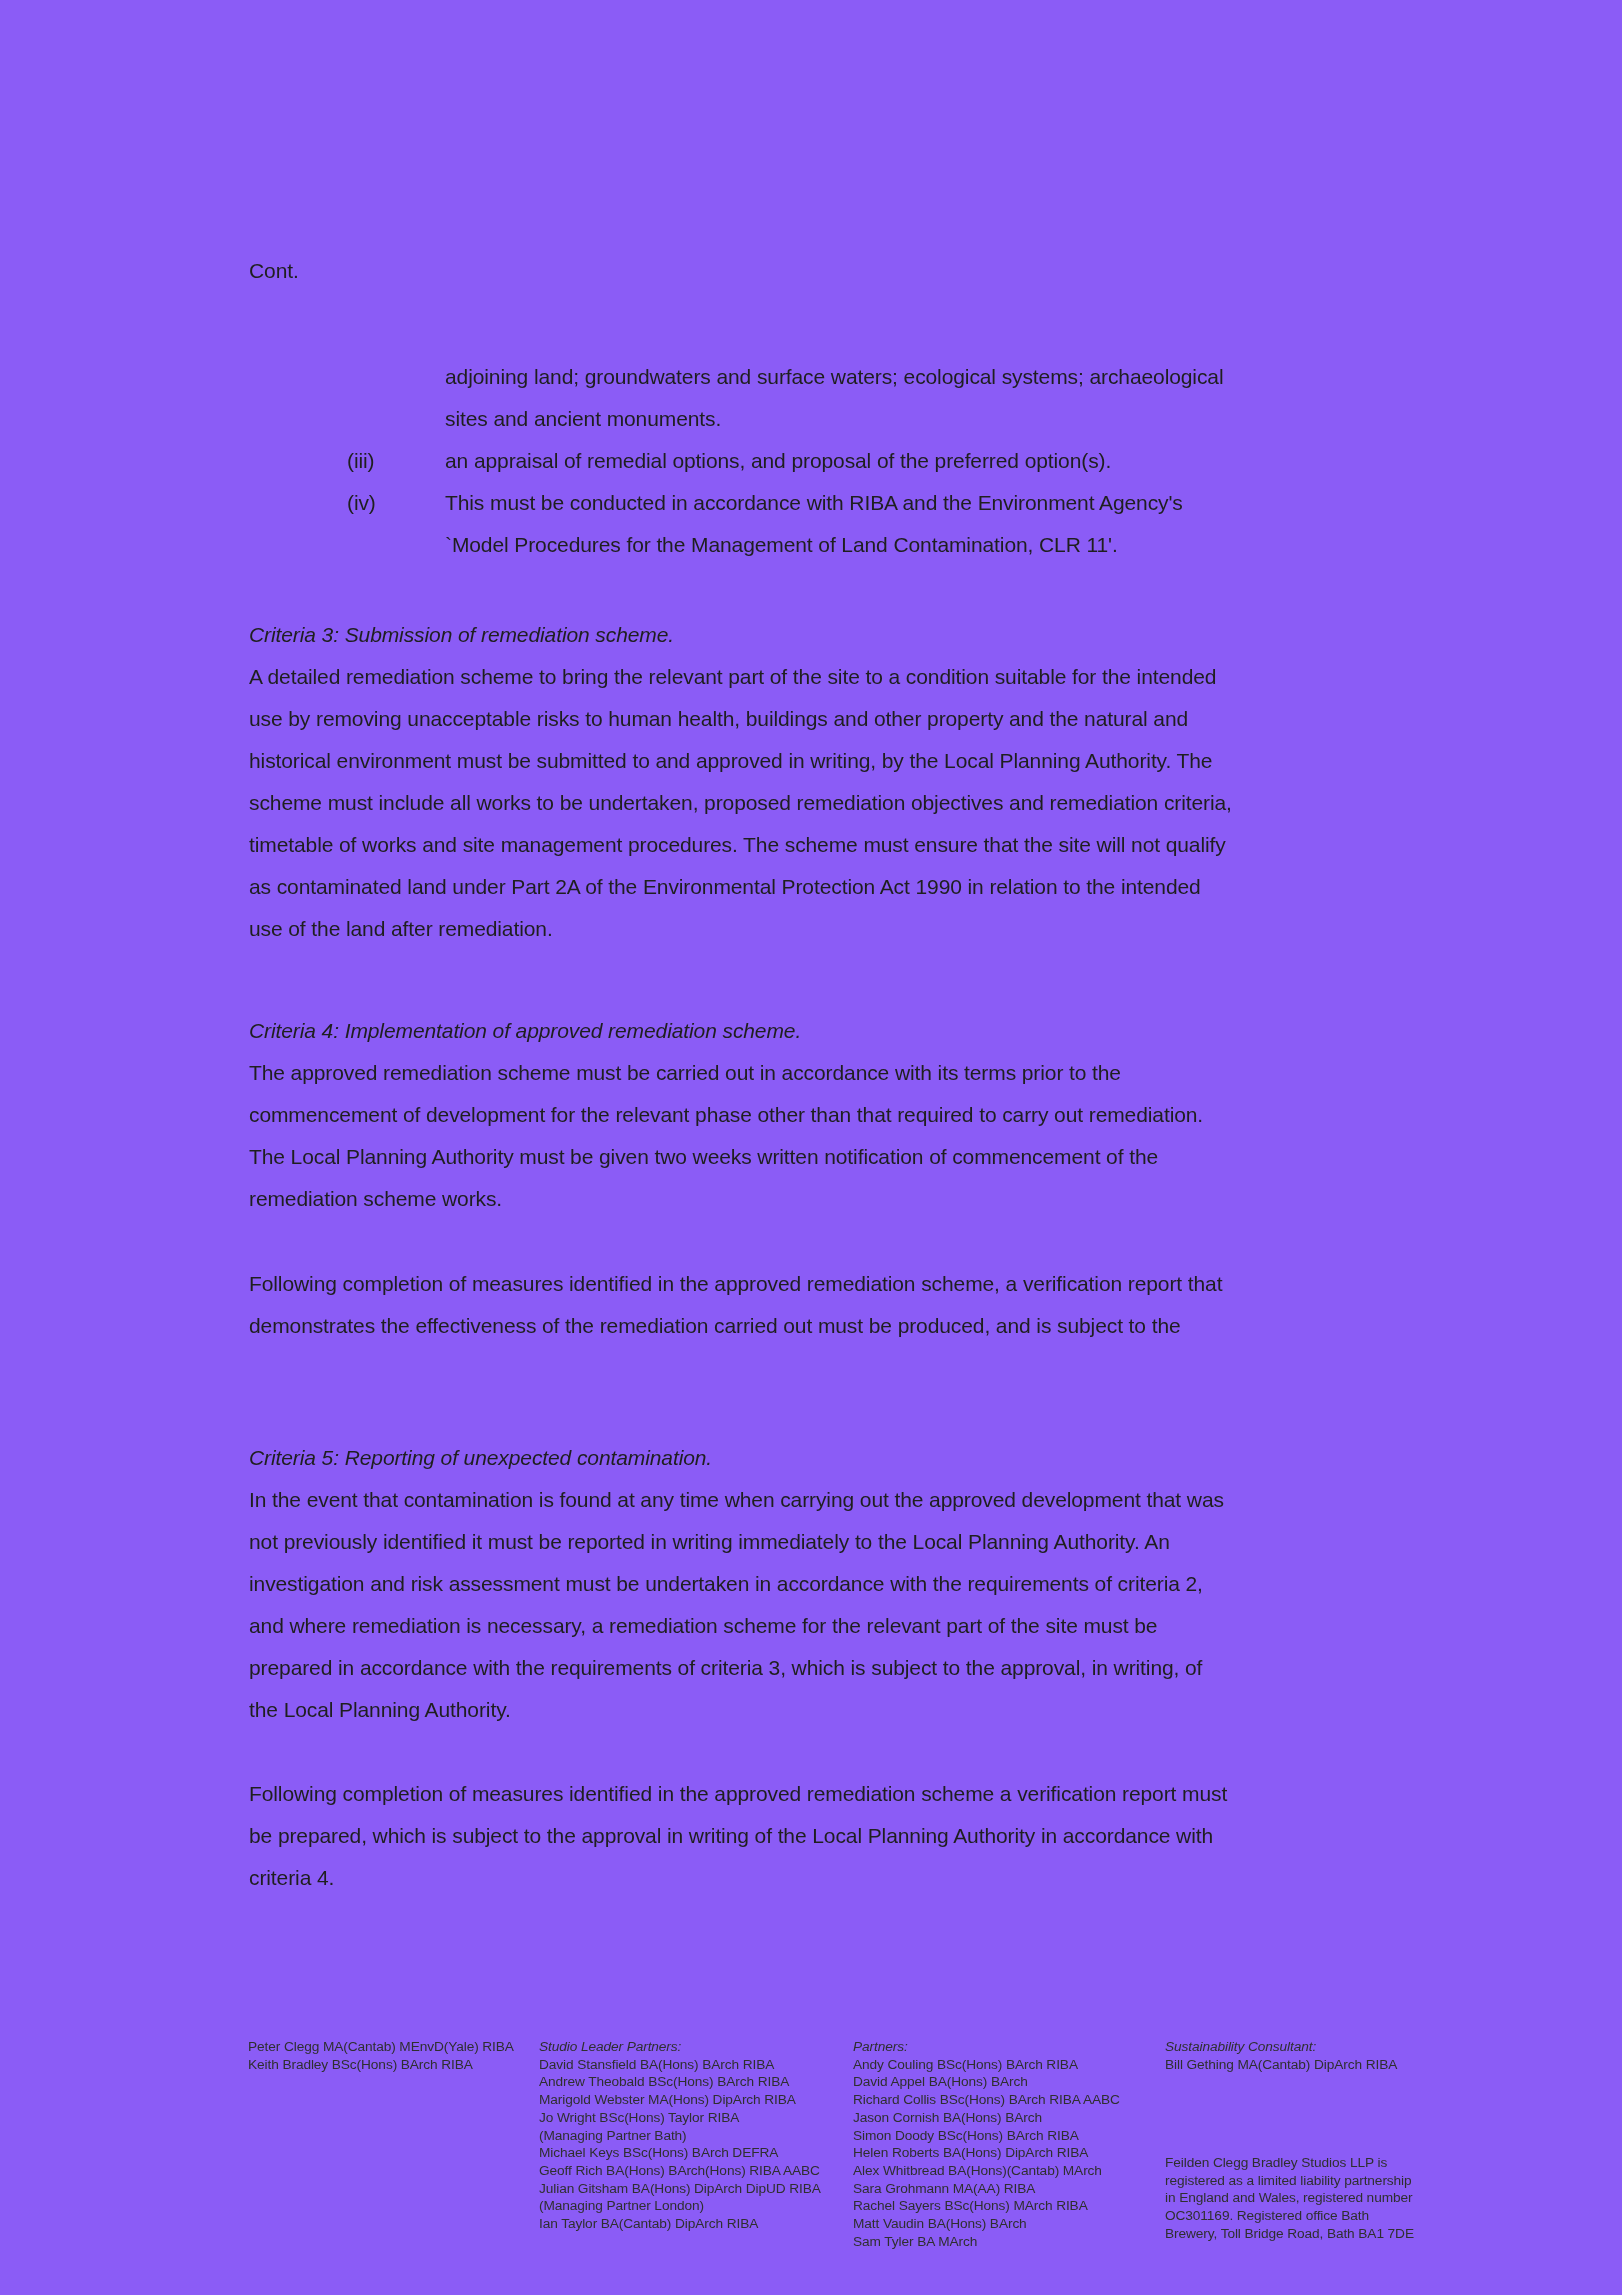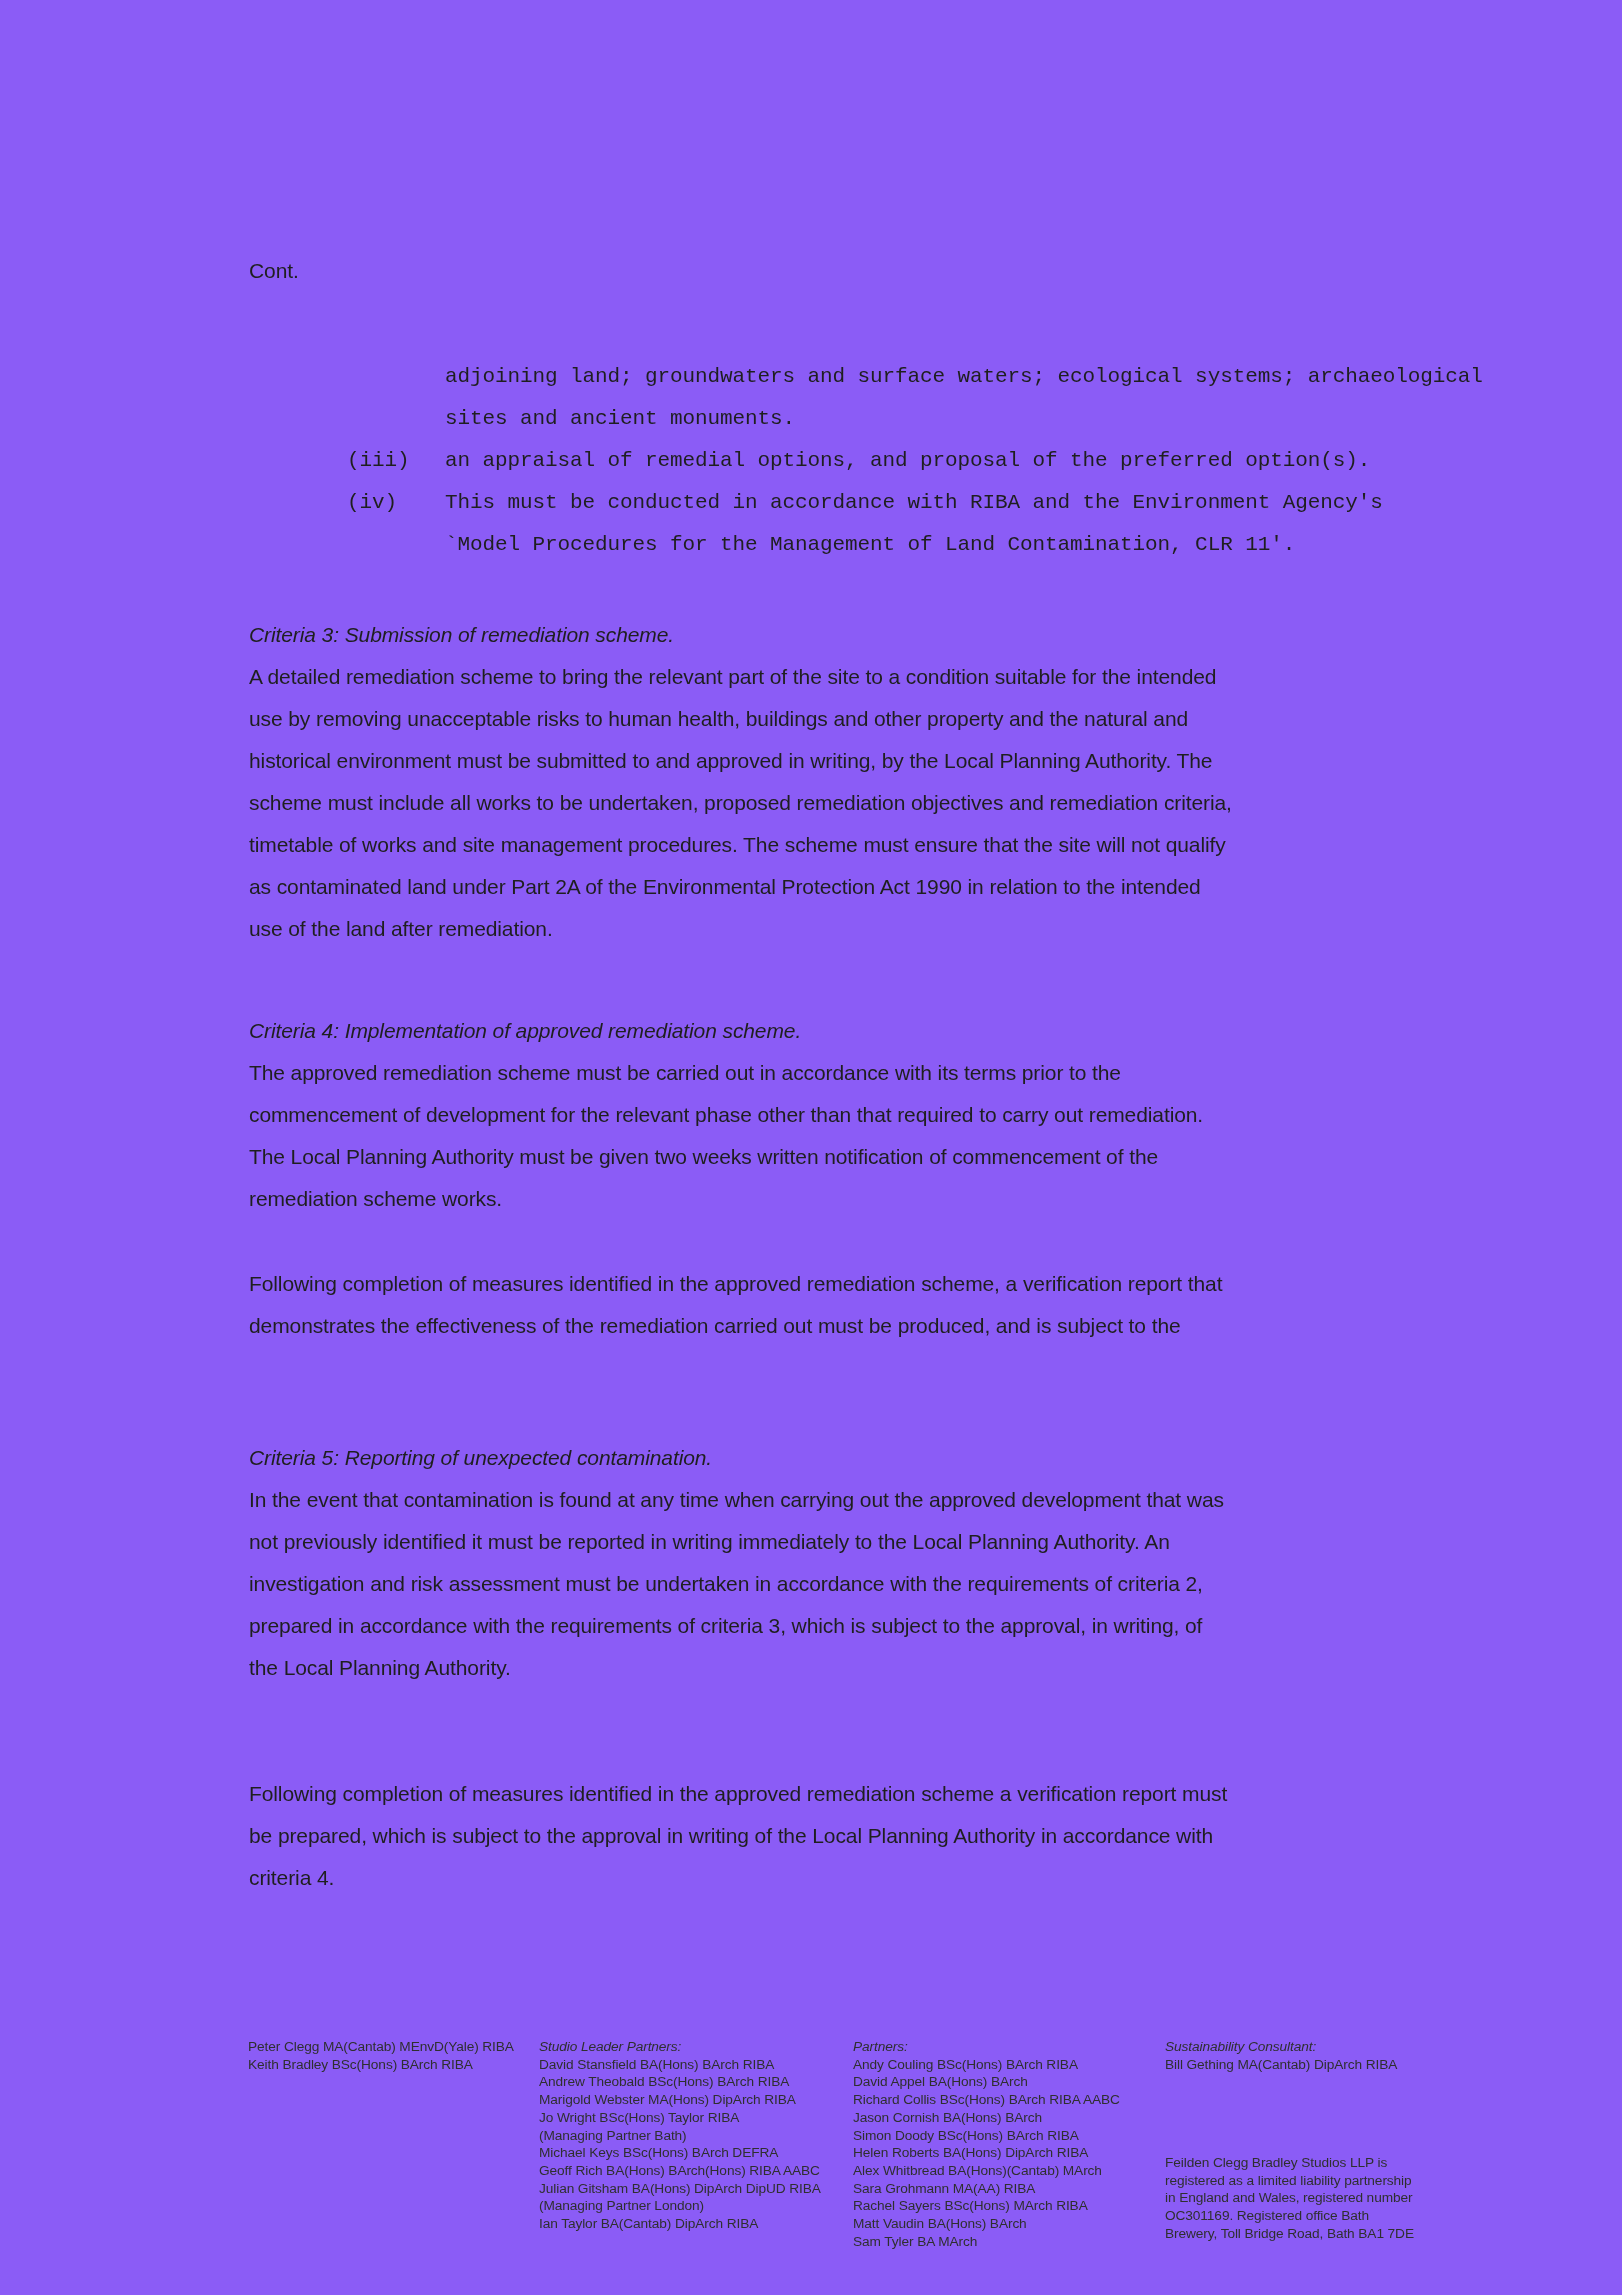--- a/index.html
+++ b/index.html
@@ -22,21 +22,21 @@
   .fline{min-height:17.7px;}
   .reg{position:absolute;left:1165px;top:2154px;font-size:13.7px;line-height:17.7px;white-space:nowrap;color:#2f2f2f;letter-spacing:-0.1px;}
 </style>
 </head>
 <body>
 
 <div class="page">
 
   <div class="block body-line" style="top:250px;">Cont.</div>
 
-  <div class="block" style="top:356px;font-family:Liberation Mono, monospace;">
+  <div class="block" style="top:356px;">
     <div class="lrow body-line">
       <span class="lmark"></span>
       <span class="ltext">adjoining land; groundwaters and surface waters; ecological systems; archaeological</span>
     </div>
     <div class="lrow body-line">
       <span class="lmark"></span>
       <span class="ltext">sites and ancient monuments.</span>
     </div>
     <div class="lrow body-line">
       <span class="lmark">(iii)</span>
@@ -74,20 +74,21 @@
   <div class="block" style="top:1263px;">
     <div class="body-line">Following completion of measures identified in the approved remediation scheme, a verification report that</div>
     <div class="body-line">demonstrates the effectiveness of the remediation carried out must be produced, and is subject to the</div>
   </div>
 
   <div class="block" style="top:1437px;">
     <div class="body-line it">Criteria 5: Reporting of unexpected contamination.</div>
     <div class="body-line">In the event that contamination is found at any time when carrying out the approved development that was</div>
     <div class="body-line">not previously identified it must be reported in writing immediately to the Local Planning Authority. An</div>
     <div class="body-line">investigation and risk assessment must be undertaken in accordance with the requirements of criteria 2,</div>
+    <div class="body-line">and where remediation is necessary, a remediation scheme for the relevant part of the site must be</div>
     <div class="body-line">prepared in accordance with the requirements of criteria 3, which is subject to the approval, in writing, of</div>
     <div class="body-line">the Local Planning Authority.</div>
   </div>
 
   <div class="block" style="top:1773px;">
     <div class="body-line">Following completion of measures identified in the approved remediation scheme a verification report must</div>
     <div class="body-line">be prepared, which is subject to the approval in writing of the Local Planning Authority in accordance with</div>
     <div class="body-line">criteria 4.</div>
   </div>
 

